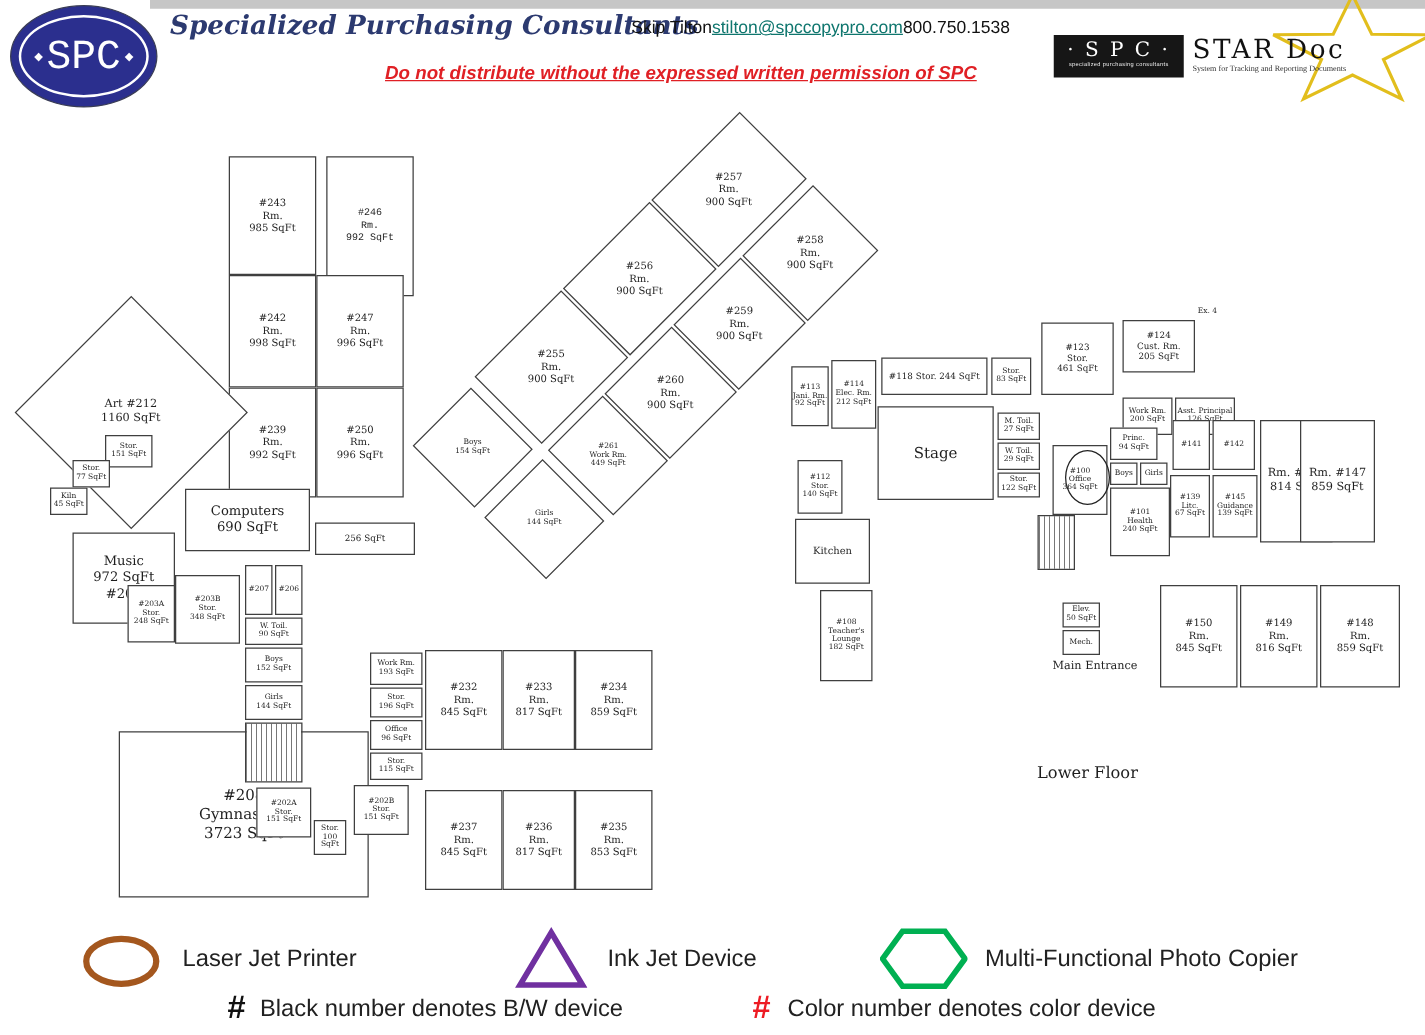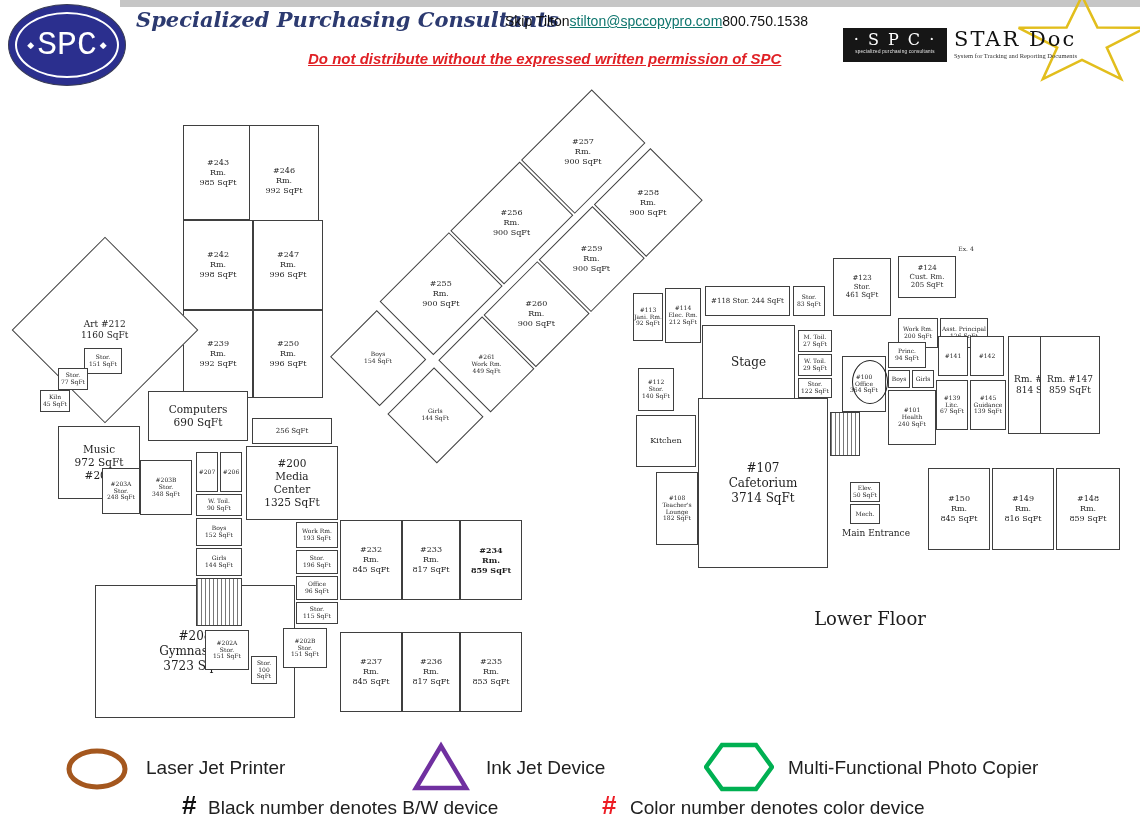--- a/index.html
+++ b/index.html
@@ -37,21 +37,21 @@
   .cr{transform:rotate(45deg);}
   .cr-neg{transform:rotate(-45deg);}
   .rot45{transform:rotate(45deg);}
   .plain{border:none;background:transparent;}
   .z2{z-index:2;}
   .f6{font-size:6px;line-height:1.15;}
   .f7{font-size:7px;}
   .f9{font-size:9px;}
   .f10{font-size:10.5px;}
   .f12{font-size:12px;}
-  .f15{font-size:18px;}
+  .f15{font-size:13px;}
   .hatch{background:repeating-linear-gradient(90deg,#777 0 1px,#fff 1px 4px);}
   #diag-wing{position:absolute;left:325px;top:197px;width:380px;height:163px;transform:rotate(-45deg);}
   .printer-ellipse{position:absolute;left:852px;top:360px;width:34px;height:42px;
     border:1.6px solid #222;border-radius:50%;z-index:3;}
 
   
   .lg-shape{position:absolute;}
   .lg-label{position:absolute;font-size:19px;color:#212121;white-space:nowrap;}
   .lg-hash{position:absolute;font-size:26px;font-weight:bold;line-height:1;}
   .hash-black{color:#111;}
@@ -145,21 +145,21 @@
 
     <div class="room hatch z2" style="left:196px;top:578px;width:46px;height:48px;"></div>
     <div class="room hatch" style="left:830px;top:412px;width:30px;height:44px;"></div>
 
     <div class="printer-ellipse"></div>
   <div class="room" style="left: 183px; top: 125px; width: 70px; height: 95px;">
         <span class="rl">#243
 Rm.
 985 SqFt</span>
       </div>
-      <div class="room" style="left: 249px; top: 125px; width: 70px; height: 112px;">
+      <div class="room" style="left: 261px; top: 125px; width: 70px; height: 112px; font-family: Liberation Mono, monospace;">
         <span class="rl">#246
 Rm.
 992 SqFt</span>
       </div>
       <div class="room" style="left: 183px; top: 220px; width: 70px; height: 90px;">
         <span class="rl">#242
 Rm.
 998 SqFt</span>
       </div>
       <div class="room" style="left: 253px; top: 220px; width: 70px; height: 90px;">
@@ -226,26 +226,20 @@
         <span class="rl">Boys
 152 SqFt</span>
       </div>
       <div class="room f6" style="left: 196px; top: 548px; width: 46px; height: 28px;">
         <span class="rl">Girls
 144 SqFt</span>
       </div>
       <div class="room f7" style="left: 252px; top: 418px; width: 80px; height: 26px;">
         <span class="rl">256 SqFt</span>
       </div>
-      <div class="room f10" style="left: 246px; top: 446px; width: 92px; height: 74px;">
-        <span class="rl">#200
-Media
-Center
-1325 SqFt</span>
-      </div>
       <div class="room f6" style="left: 296px; top: 522px; width: 42px; height: 26px;">
         <span class="rl">Work Rm.
 193 SqFt</span>
       </div>
       <div class="room f6" style="left: 296px; top: 550px; width: 42px; height: 24px;">
         <span class="rl">Stor.
 196 SqFt</span>
       </div>
       <div class="room f6" style="left: 296px; top: 576px; width: 42px; height: 24px;">
         <span class="rl">Office
@@ -277,21 +271,21 @@
       <div class="room" style="left: 340px; top: 520px; width: 62px; height: 80px;">
         <span class="rl">#232
 Rm.
 845 SqFt</span>
       </div>
       <div class="room" style="left: 402px; top: 520px; width: 58px; height: 80px;">
         <span class="rl">#233
 Rm.
 817 SqFt</span>
       </div>
-      <div class="room" style="left: 460px; top: 520px; width: 62px; height: 80px; font-weight: bold;">
+      <div class="room" style="left: 460px; top: 520px; width: 62px; height: 80px;">
         <span class="rl">#234
 Rm.
 859 SqFt</span>
       </div>
       <div class="room" style="left: 340px; top: 632px; width: 62px; height: 80px;">
         <span class="rl">#237
 Rm.
 845 SqFt</span>
       </div>
       <div class="room" style="left: 402px; top: 632px; width: 58px; height: 80px;">
@@ -401,25 +395,20 @@
 Guidance
 139 SqFt</span>
       </div>
       <div class="room f9" style="left: 1008px; top: 336px; width: 58px; height: 98px;">
         <span class="rl">Rm. #146
 814 SqFt</span>
       </div>
       <div class="room f9" style="left: 1040px; top: 336px; width: 60px; height: 98px;">
         <span class="rl">Rm. #147
 859 SqFt</span>
-      </div>
-      <div class="room f12" style="left: 698px; top: 398px; width: 130px; height: 170px;">
-        <span class="rl">#107
-Cafetorium
-3714 SqFt</span>
       </div>
       <div class="room f6" style="left: 656px; top: 472px; width: 42px; height: 73px;">
         <span class="rl">#108
 Teacher's
 Lounge
 182 SqFt</span>
       </div>
       <div class="room f6" style="left: 850px; top: 482px; width: 30px; height: 20px;">
         <span class="rl">Elev.
 50 SqFt</span>

